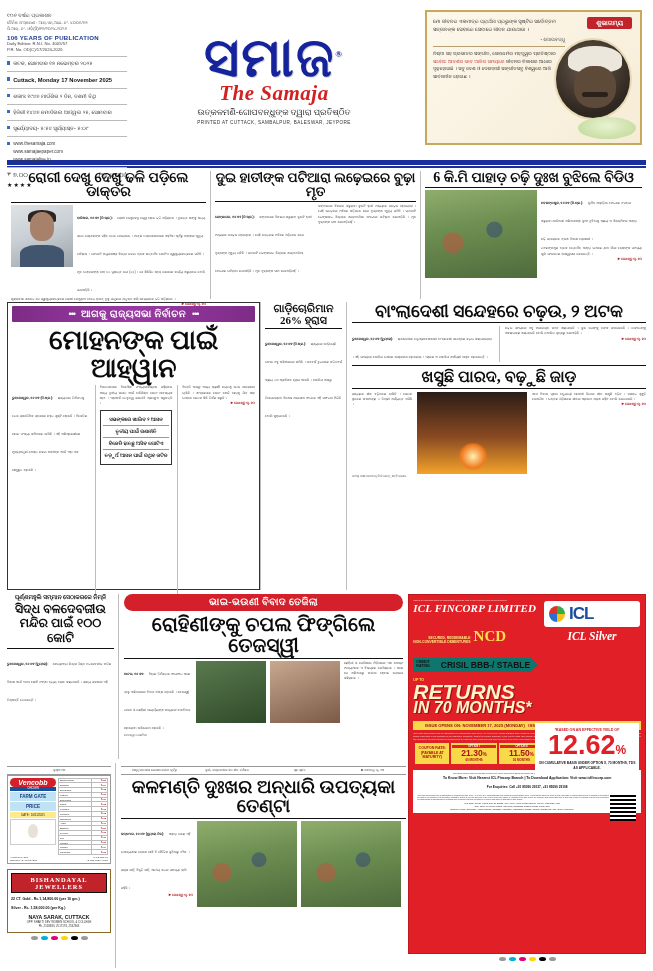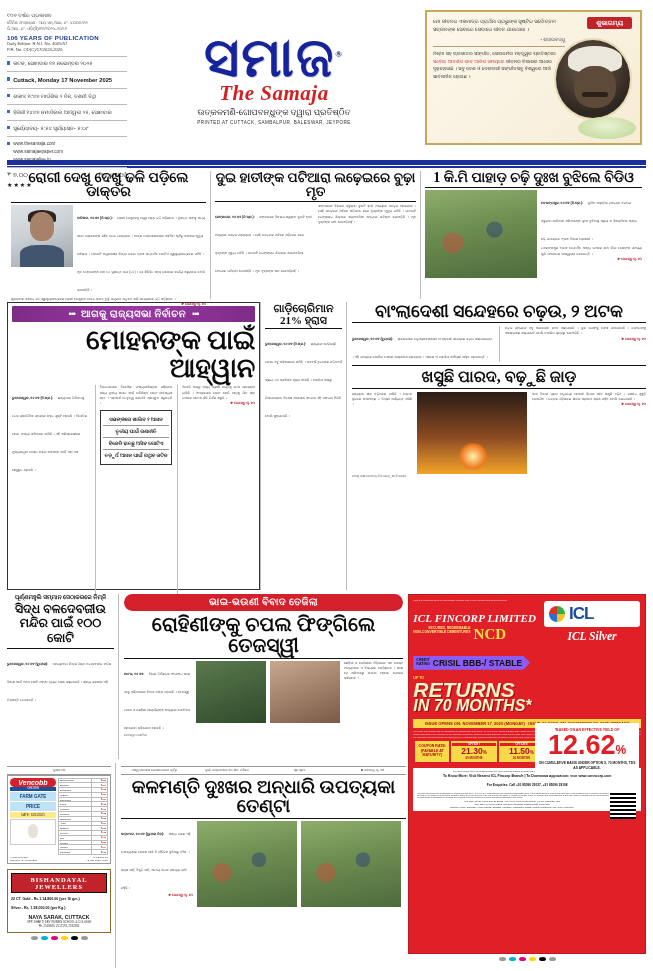--- a/index.html
+++ b/index.html
@@ -88,21 +88,21 @@
   
   .banner { display:flex; align-items:center; justify-content:center; gap:6px; position:relative;}
   .banner-purple { background:linear-gradient(90deg,#7d2c86,#9b3aa5,#7d2c86); color:#fff; height:16px; border-radius:1px;}
   .banner-red { background:#d4202a; color:#fff; height:17px; border-radius:9px;}
   .banner-txt { font-family:"Liberation Serif", serif; font-weight:bold; font-size:10px; letter-spacing:.4px;}
   .dots { color:#fff; font-size:9px; letter-spacing:-1px;}
 
   
   .row2 { display:flex; margin-top:3px; height:288px; }
   .lead { width:253px; border:1px solid #333; padding:3px 4px 2px; }
-  .lead-hl { font-size:27px; text-align:right; letter-spacing:-.4px; margin:4px 0 3px;}
+  .lead-hl { font-size:27px; text-align:center; letter-spacing:-.4px; margin:4px 0 3px;}
   .lead-cols { display:flex; gap:5px; height:210px; }
   .lead-col { width:78px; }
   .hlbox { border:1px solid #333; padding:3px 2px; margin:3px 0; }
   .hlbox div { font-family:"Liberation Serif", serif; font-weight:bold; font-size:5.2px; text-align:center; color:#111;
                border-bottom:.5px solid #999; padding:2px 0;}
   .hlbox div:last-child { border-bottom:none; }
 
   .r2mid { width:86px; padding:0 4px; }
   .r2mid-hl { font-size:11px; text-align:center; line-height:1.12; }
   .r2right { width:300px; padding-left:5px; }
@@ -118,26 +118,26 @@
   .row3 { display:flex; margin-top:4px; height:165px; }
   .r3c1 { width:112px; padding-right:4px; }
   .r3c1-kicker { font-family:"Liberation Serif",serif; font-weight:bold; font-size:6px; text-align:center; color:#111;}
   .r3c1-hl { font-size:12.5px; text-align:center; line-height:1.18; margin-top:1px;}
   .r3c2 { width:293px; padding:0 5px; }
   .r3ads { width:240px; }
 
   
   .icl { border:1.5px solid #c0181f; background:#e01f26; height:360px; position:relative; padding:4px; overflow:hidden;}
   .icl-dis { font-size:2.4px; color:#ffd9d9; line-height:1.4;}
-  .icl-name { font-family:"Liberation Serif",serif; font-style:italic; font-weight:bold; color:#fff; font-size:11px; letter-spacing:.2px;margin-top:10px;}
-  .icl-ncd { display:flex; align-items:flex-start; gap:3px; margin-top:2px;}
+  .icl-name { font-family:"Liberation Serif",serif; font-style:italic; font-weight:bold; color:#fff; font-size:11px; letter-spacing:.2px;}
+  .icl-ncd { display:flex; align-items:flex-end; gap:3px; margin-top:14px;}
   .icl-ncd .s1 { font-size:3.4px; color:#ffe680; font-weight:bold; text-align:right; line-height:1.3;}
   .icl-ncd .s2 { font-size:15px; color:#ffe04a; font-weight:bold; font-family:"Liberation Serif",serif;}
-  .icl-crisil { background:#8b5cf6; color:#111; font-weight:bold; font-size:8.5px; padding:2px 8px 2px 3px; margin-top:13px;
-                display:inline-flex; align-items:center; gap:3px; clip-path:polygon(0 0,94% 0,100% 50%,94% 100%,0 100%); }
+  .icl-crisil { background:#0f766e; color:#111; font-weight:bold; font-size:8.5px; padding:2px 8px 2px 3px; margin-top:13px;
+                display:inline-flex; align-items:center; gap:11px; clip-path:polygon(0 0,94% 0,100% 50%,94% 100%,0 100%); }
   .icl-crisil .cr { font-size:3.6px; line-height:1.1; text-align:left;}
   .icl-logo { position:absolute; right:5px; top:6px; width:96px; }
   .icl-logo-box { background:#fff; border-radius:3px; padding:3px 5px; display:flex; align-items:center; gap:4px;}
   .icl-ball { width:16px; height:16px; border-radius:50%;
      background:conic-gradient(#2fae4a 0 25%, #f4c01a 0 50%, #2b6fd0 0 75%, #e0312a 0 100%);}
   .icl-ltr { font-family:"Liberation Sans",sans-serif; font-weight:bold; font-size:17px; color:#1b4f9c; letter-spacing:-1px;}
   .icl-fin { color:#fff; font-weight:bold; font-size:11.5px; font-family:"Liberation Serif",serif; font-style:italic; text-align:center; margin-top:3px;}
   .icl-dbl { margin-top:6px; }
   .icl-upto { font-size:3.6px; color:#ffe04a; font-weight:bold;}
   .icl-big { font-family:"Liberation Sans",sans-serif; font-weight:bold; font-style:italic; color:#fff7c8; line-height:.92;
@@ -313,21 +313,21 @@
       <div style="display:flex;gap:5px;">
         <div style="flex:1">
           <span class="dateline">ଢେଙ୍କାନାଳ, ୧୬।୧୧ (ନି.ପ୍ର.):</span>
           <span class="txt">ଜଙ୍ଗଲରେ ବିଚରଣ କରୁଥିବା ଦୁଇଟି ହାତୀ ମଧ୍ୟରେ ଲଢ଼େଇ ହୋଇଥିଲା । ସେହି ଲଢ଼େଇର ମଝିରେ ପଡ଼ିଯାଇ ଜଣେ ବୃଦ୍ଧଙ୍କ ମୃତ୍ୟୁ ଘଟିଛି । ଘଟଣାଟି ଢେଙ୍କାନାଳ ଜିଲ୍ଲାର କଣ୍ଟାବଣିଆ ଅଞ୍ଚଳରେ ଘଟିଥିବା ଜଣାପଡ଼ିଛି । ମୃତ ବୃଦ୍ଧଙ୍କ ନାମ ଜଣାପଡ଼ିନାହିଁ ।</span>
         </div>
         <div style="flex:1" class="txt">ଜଙ୍ଗଲରେ ବିଚରଣ କରୁଥିବା ଦୁଇଟି ହାତୀ ମଧ୍ୟରେ ଲଢ଼େଇ ହୋଇଥିଲା । ସେହି ଲଢ଼େଇର ମଝିରେ ପଡ଼ିଯାଇ ଜଣେ ବୃଦ୍ଧଙ୍କ ମୃତ୍ୟୁ ଘଟିଛି । ଘଟଣାଟି ଢେଙ୍କାନାଳ ଜିଲ୍ଲାର କଣ୍ଟାବଣିଆ ଅଞ୍ଚଳରେ ଘଟିଥିବା ଜଣାପଡ଼ିଛି । ମୃତ ବୃଦ୍ଧଙ୍କ ନାମ ଜଣାପଡ଼ିନାହିଁ ।</div>
       </div>
     </div>
 
     <div class="r1c r1c3 col-rule">
-      <div class="hl" style="font-size:14px;text-align:center;">1 କି.ମି ପାହାଡ଼ ଚଢ଼ି ଦୁଃଖ ବୁଝିଲେ ବିଡିଓ</div>
+      <div class="hl" style="font-size:14px;text-align:center;">6 କି.ମି ପାହାଡ଼ ଚଢ଼ି ଦୁଃଖ ବୁଝିଲେ ବିଡିଓ</div>
       <div class="hrule"></div>
       <div style="display:flex;gap:4px;">
         <div class="photo ph-field" style="width:112px;height:88px;"></div>
         <div style="flex:1">
           <span class="dateline">ନବରଙ୍ଗପୁର, ୧୬।୧୧ (ନି.ପ୍ର.):</span>
           <span class="txt">ଦୁର୍ଗମ ପାହାଡ଼ିଆ ଅଞ୍ଚଳରେ ବସବାସ କରୁଥିବା ଆଦିବାସୀ ପରିବାରଙ୍କ ଦୁଃଖ ବୁଝିବାକୁ ପ୍ରାୟ ୩ କିଲୋମିଟର ପାହାଡ଼ ଚଢ଼ି ଯାଇଥିଲେ ବ୍ଲକ ବିକାଶ ଅଧିକାରୀ ।</span>
           <div class="txt" style="margin-top:2px">ନବରଙ୍ଗପୁର ବ୍ଲକ ଅନ୍ତର୍ଗତ ପାହାଡ଼ ଉପରେ ଥିବା ଗାଁର ଲୋକଙ୍କ ସମସ୍ୟା ଶୁଣି ସମାଧାନର ଆଶ୍ୱାସନା ଦେଇଛନ୍ତି ।</div>
           <div class="cont">▶ ଦେଖନ୍ତୁ ପୃ. ୧୦</div>
         </div>
       </div>
@@ -358,21 +358,21 @@
           </div>
         </div>
         <div class="lead-col col-rule" style="padding-left:4px">
           <div class="txt">ବିଜେଡି ପକ୍ଷରୁ ମଧ୍ୟ ପ୍ରାର୍ଥୀ ଚୟନକୁ ନେଇ ଆଲୋଚନା ଚାଲିଛି । କଂଗ୍ରେସର ଭୋଟ କେଉଁ ଆଡ଼କୁ ଯିବ ତାହା ଉପରେ ଅନେକ କିଛି ନିର୍ଭର କରୁଛି ।</div>
           <div class="cont">▶ ଦେଖନ୍ତୁ ପୃ. ୧୦</div>
         </div>
       </div>
     </div>
 
     <div class="r2mid col-rule">
-      <div class="hl r2mid-hl">ଗାଡ଼ିଚୋରିମାନ 21% ହ୍ରାସ</div>
+      <div class="hl r2mid-hl">ଗାଡ଼ିଚୋରିମାନ 26% ହ୍ରାସ</div>
       <div class="hrule"></div>
       <span class="dateline">ଭୁବନେଶ୍ୱର, ୧୬।୧୧ (ନି.ପ୍ର.):</span>
       <span class="txt">ରାଜ୍ୟରେ ଗାଡ଼ିଚୋରି ଘଟଣା ବହୁ ପରିମାଣରେ କମିଛି । ଗତବର୍ଷ ତୁଳନାରେ ଚଳିତବର୍ଷ ପ୍ରାୟ ୪୦ ପ୍ରତିଶତ ହ୍ରାସ ପାଇଛି । ପୋଲିସ ପକ୍ଷରୁ ନିଆଯାଇଥିବା ବିଶେଷ ପଦକ୍ଷେପ ଫଳରେ ଏହି ସଫଳତା ମିଳିଛି ବୋଲି କୁହାଯାଇଛି ।</span>
     </div>
 
     <div class="r2right col-rule">
       <div>
         <div class="hl r2r-hl">ବାଂଲାଦେଶୀ ସନ୍ଦେହରେ ଚଢ଼ଉ, ୨ ଅଟକ</div>
         <div class="hrule"></div>
         <div class="r2r-cols">

